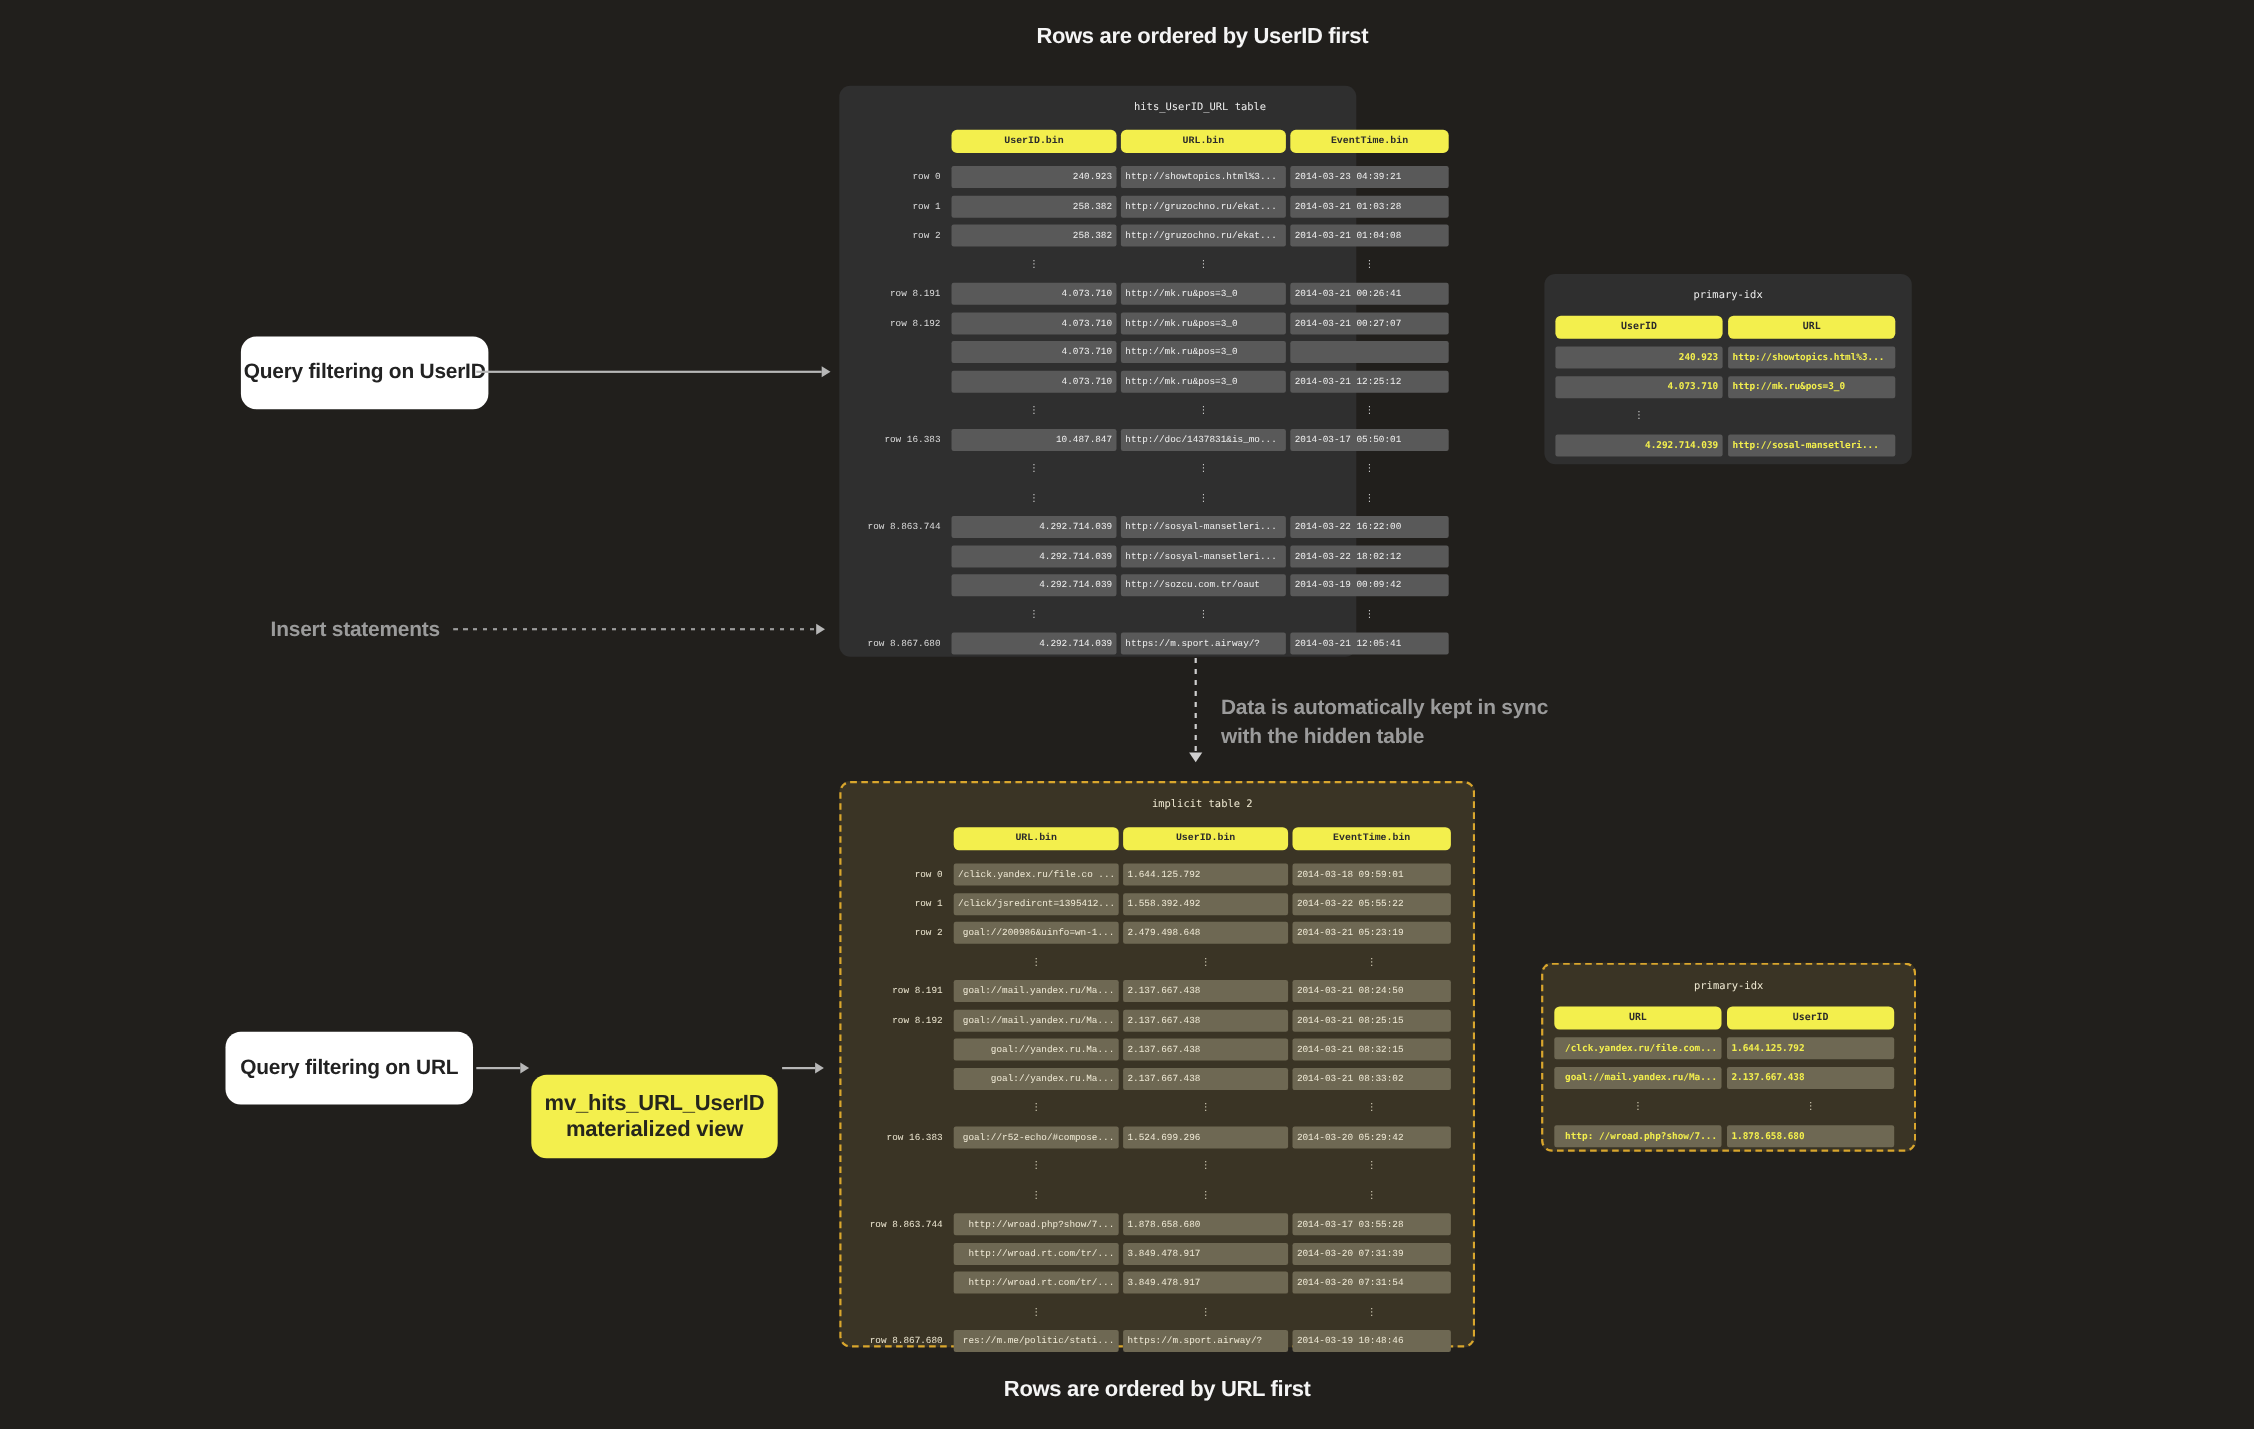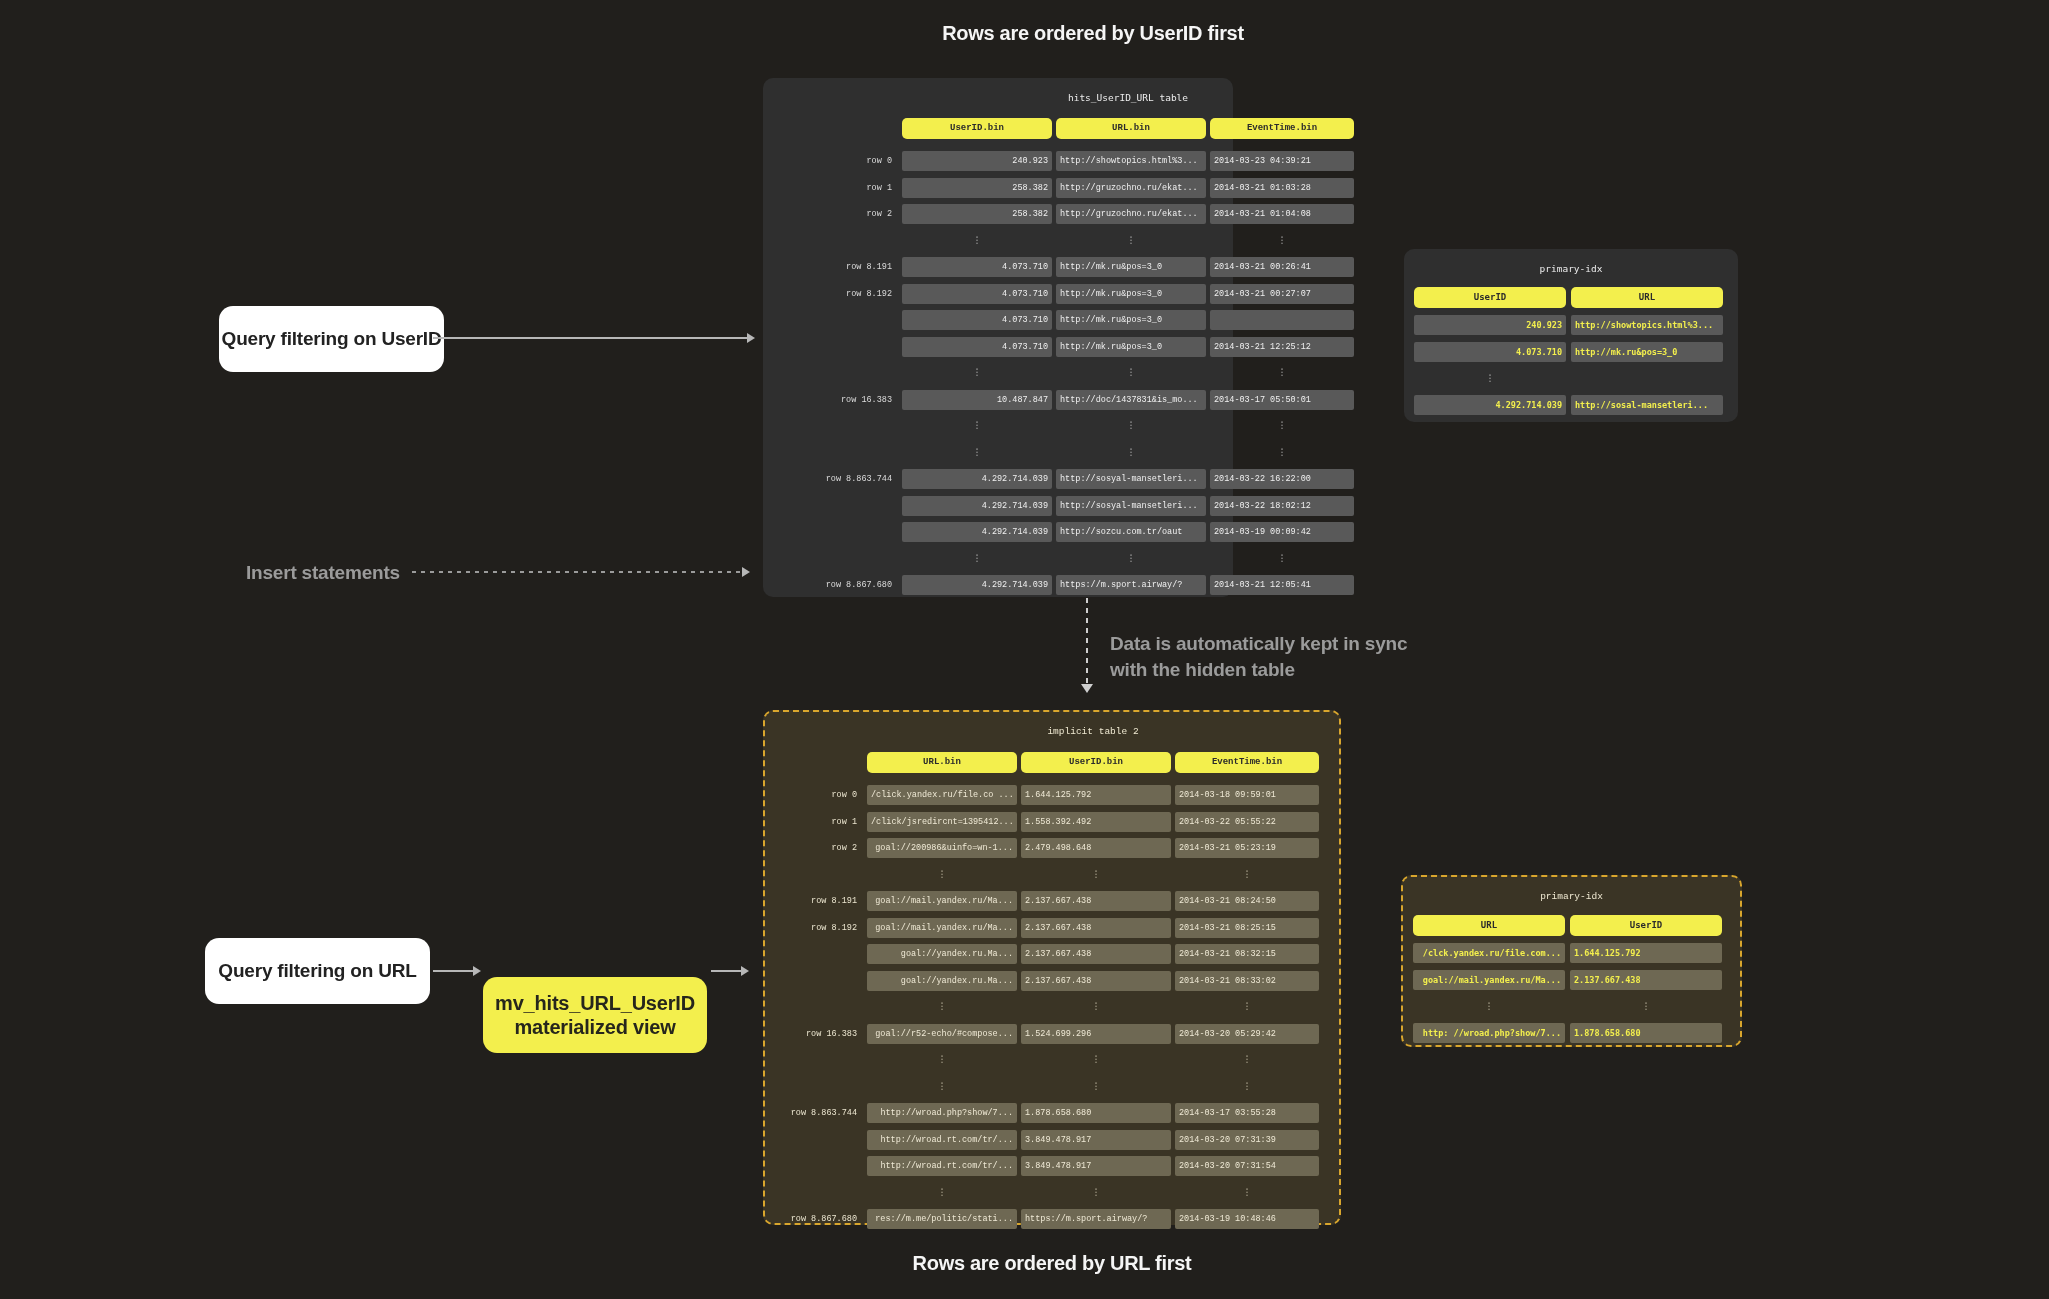--- a/index.html
+++ b/index.html
@@ -10,21 +10,21 @@
   .big-caption{position:absolute;color:#f5f5f5;font-size:20px;font-weight:bold;
                letter-spacing:-.3px;text-align:center;}
 
   
   .panel{position:absolute;border-radius:10px;box-sizing:border-box;padding-top:12px;}
   .panel.dark{background:var(--panel-dark,#2f2f2f);}
   .panel.olive{background:var(--panel-olive,#3a3425);border:2px dashed var(--dashed-border,#d9a62d);}
 
   .tbl-title{font-family:"DejaVu Sans Mono",monospace;font-size:9.5px;text-align:center;height:16px;line-height:16px;}
   .dark  .tbl-title{color:#ececec;}
-  .olive .tbl-title{color:#efe9d2;font-family:Liberation Mono, monospace;}
+  .olive .tbl-title{color:#efe9d2;}
   .cols4 .tbl-title{margin-left:102px;width:452px;}
   .cols2 .tbl-title{width:100%;}
 
   .tgrid{display:grid;row-gap:6.5px;font-family:"DejaVu Sans Mono",monospace;}
   .cols4 .tgrid{grid-template-columns:90px 150px 150px 144px;column-gap:4px;padding:0 20px 0 8px;font-family:Liberation Mono, monospace;}
   .cols2 .tgrid{grid-template-columns:152px 152px;column-gap:5px;padding:0 10px;}
   .thead{margin-top:12px;margin-bottom:12px;}
   .cols2 .thead{margin-top:10px;margin-bottom:7px;}
 
   .hcell{height:21px;line-height:21px;background:var(--accent-yellow,#f3ef4d);
@@ -67,21 +67,21 @@
              border-left:6px solid transparent;border-right:6px solid transparent;}
 </style>
 </head>
 <body>
 
 <div class="canvas">
 
   <div class="big-caption" style="left:763px;top:22px;width:660px;">Rows are ordered by UserID first</div>
   <div class="big-caption" style="left:763px;top:1252px;width:578px;">Rows are ordered by URL first</div>
 
-  <section class="panel dark cols4" style="left:763px;top:78px;width:470px;height:519px;padding-left:37px;">
+  <section class="panel dark cols4" style="left:763px;top:78px;width:470px;height:519px;">
     <div class="tbl-title">hits_UserID_URL table</div>
     <div>
         <div class="tgrid thead">
           <div class="rlabel"></div>
           <div class="hcell">UserID.bin</div>
           <div class="hcell">URL.bin</div>
           <div class="hcell">EventTime.bin</div>
         </div>
         <div class="tgrid tbody">
           <div class="rlabel">row 0</div>

